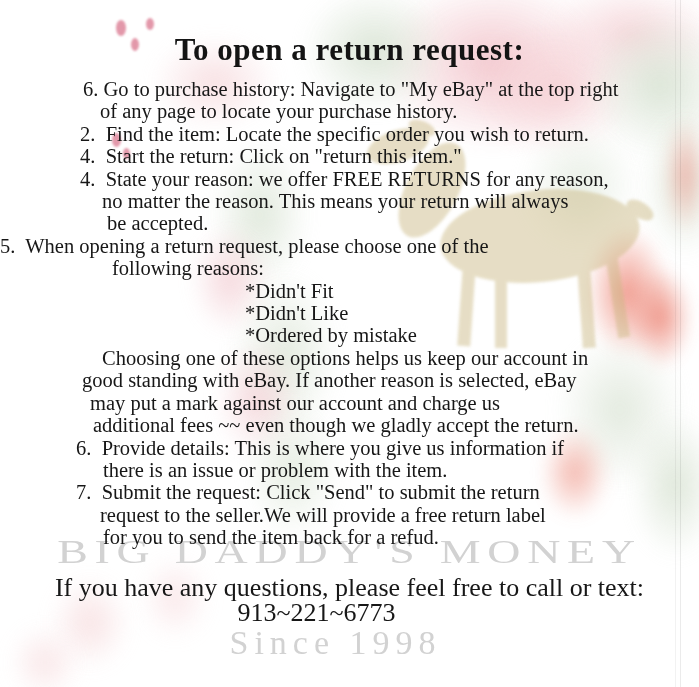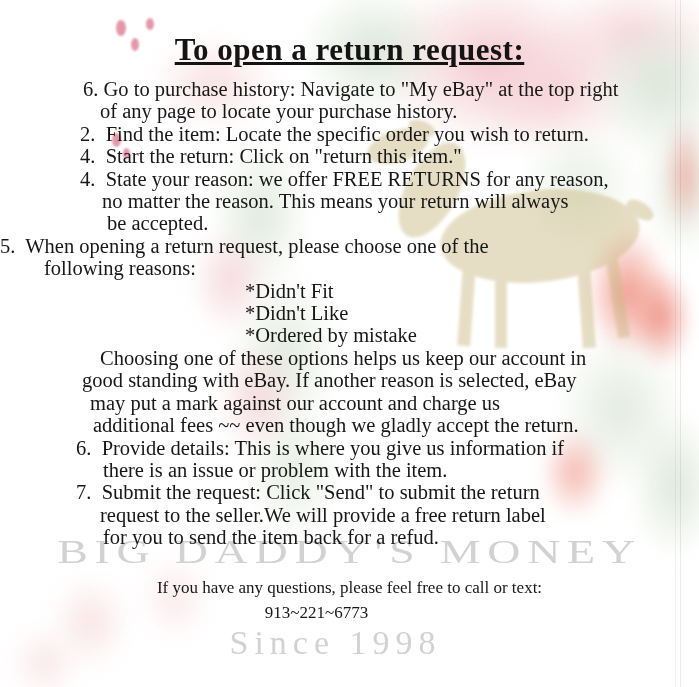--- a/index.html
+++ b/index.html
@@ -46,24 +46,24 @@
   .edge-line{position:absolute;top:0;bottom:0;width:1px;pointer-events:none;}
   .edge-line-1{left:675px;background:rgba(0,0,0,0.05);}
   .edge-line-2{left:680px;background:rgba(0,0,0,0.08);}
   
   .deer{position:absolute;left:340px;top:118px;width:330px;height:235px;opacity:.45;filter:blur(1.5px);pointer-events:none;}
   
   .wm{position:absolute;left:0;right:0;text-align:center;color:#d2d2d2;pointer-events:none;white-space:nowrap;}
   .wm-brand{top:533px;font-size:34px;letter-spacing:5px;transform:scaleX(1.35);transform-origin:center;}
   .wm-since{top:624px;font-size:34px;letter-spacing:6px;transform:translateX(-14px);}
   
-  .title{position:absolute;top:32px;left:0;right:0;margin:0;text-align:center;font-size:31px;font-weight:700;letter-spacing:.5px;color:#141414;text-decoration:underline;}
+  .title{position:absolute;top:32px;left:0;right:0;margin:0;text-align:center;font-size:31px;font-weight:700;letter-spacing:.5px;color:#141414;}
   .instructions{position:absolute;top:78px;left:0;right:0;}
   .line{font-size:20.5px;line-height:22.4px;white-space:pre;color:#171717;}
-  .footer{position:absolute;top:575px;left:0;right:0;text-align:center;font-size:17px;line-height:25px;color:#171717;}
+  .footer{position:absolute;top:575px;left:0;right:0;text-align:center;font-size:26px;line-height:25px;color:#171717;}
   .phone{transform:translateX(-33px);}
 </style>
 </head>
 <body>
 
 <div class="canvas">
 
   <div>
     <div class="blob b-rose-top-1"></div>
     <div class="blob b-rose-top-2"></div>
@@ -117,25 +117,25 @@
 
   <div class="instructions">
       <div class="line" style="padding-left: 83px;">6. Go to purchase history: Navigate to "My eBay" at the top right</div>
       <div class="line" style="padding-left: 100px;">of any page to locate your purchase history.</div>
       <div class="line" style="padding-left: 80px;">2.  Find the item: Locate the specific order you wish to return.</div>
       <div class="line" style="padding-left: 80px;">4.  Start the return: Click on "return this item."</div>
       <div class="line" style="padding-left: 80px;">4.  State your reason: we offer FREE RETURNS for any reason,</div>
       <div class="line" style="padding-left: 102px;">no matter the reason. This means your return will always</div>
       <div class="line" style="padding-left: 107px;">be accepted.</div>
       <div class="line" style="">5.  When opening a return request, please choose one of the</div>
-      <div class="line" style="padding-left: 44px;">following reasons:</div>
+      <div class="line" style="padding-left: 112px;">following reasons:</div>
       <div class="line" style="padding-left: 245px;">*Didn't Fit</div>
       <div class="line" style="padding-left: 245px;">*Didn't Like</div>
       <div class="line" style="padding-left: 245px;">*Ordered by mistake</div>
-      <div class="line" style="padding-left: 100px;">Choosing one of these options helps us keep our account in</div>
+      <div class="line" style="padding-left: 58px; margin-left: 44px;">Choosing one of these options helps us keep our account in</div>
       <div class="line" style="padding-left: 82px;">good standing with eBay. If another reason is selected, eBay</div>
       <div class="line" style="padding-left: 90px;">may put a mark against our account and charge us</div>
       <div class="line" style="padding-left: 93px;">additional fees ~~ even though we gladly accept the return.</div>
       <div class="line" style="padding-left: 76px;">6.  Provide details: This is where you give us information if</div>
       <div class="line" style="padding-left: 103px;">there is an issue or problem with the item.</div>
       <div class="line" style="padding-left: 76px;">7.  Submit the request: Click "Send" to submit the return</div>
       <div class="line" style="padding-left: 100px;">request to the seller.We will provide a free return label</div>
       <div class="line" style="padding-left: 103px;">for you to send the item back for a refud.</div>
     </div>
 

